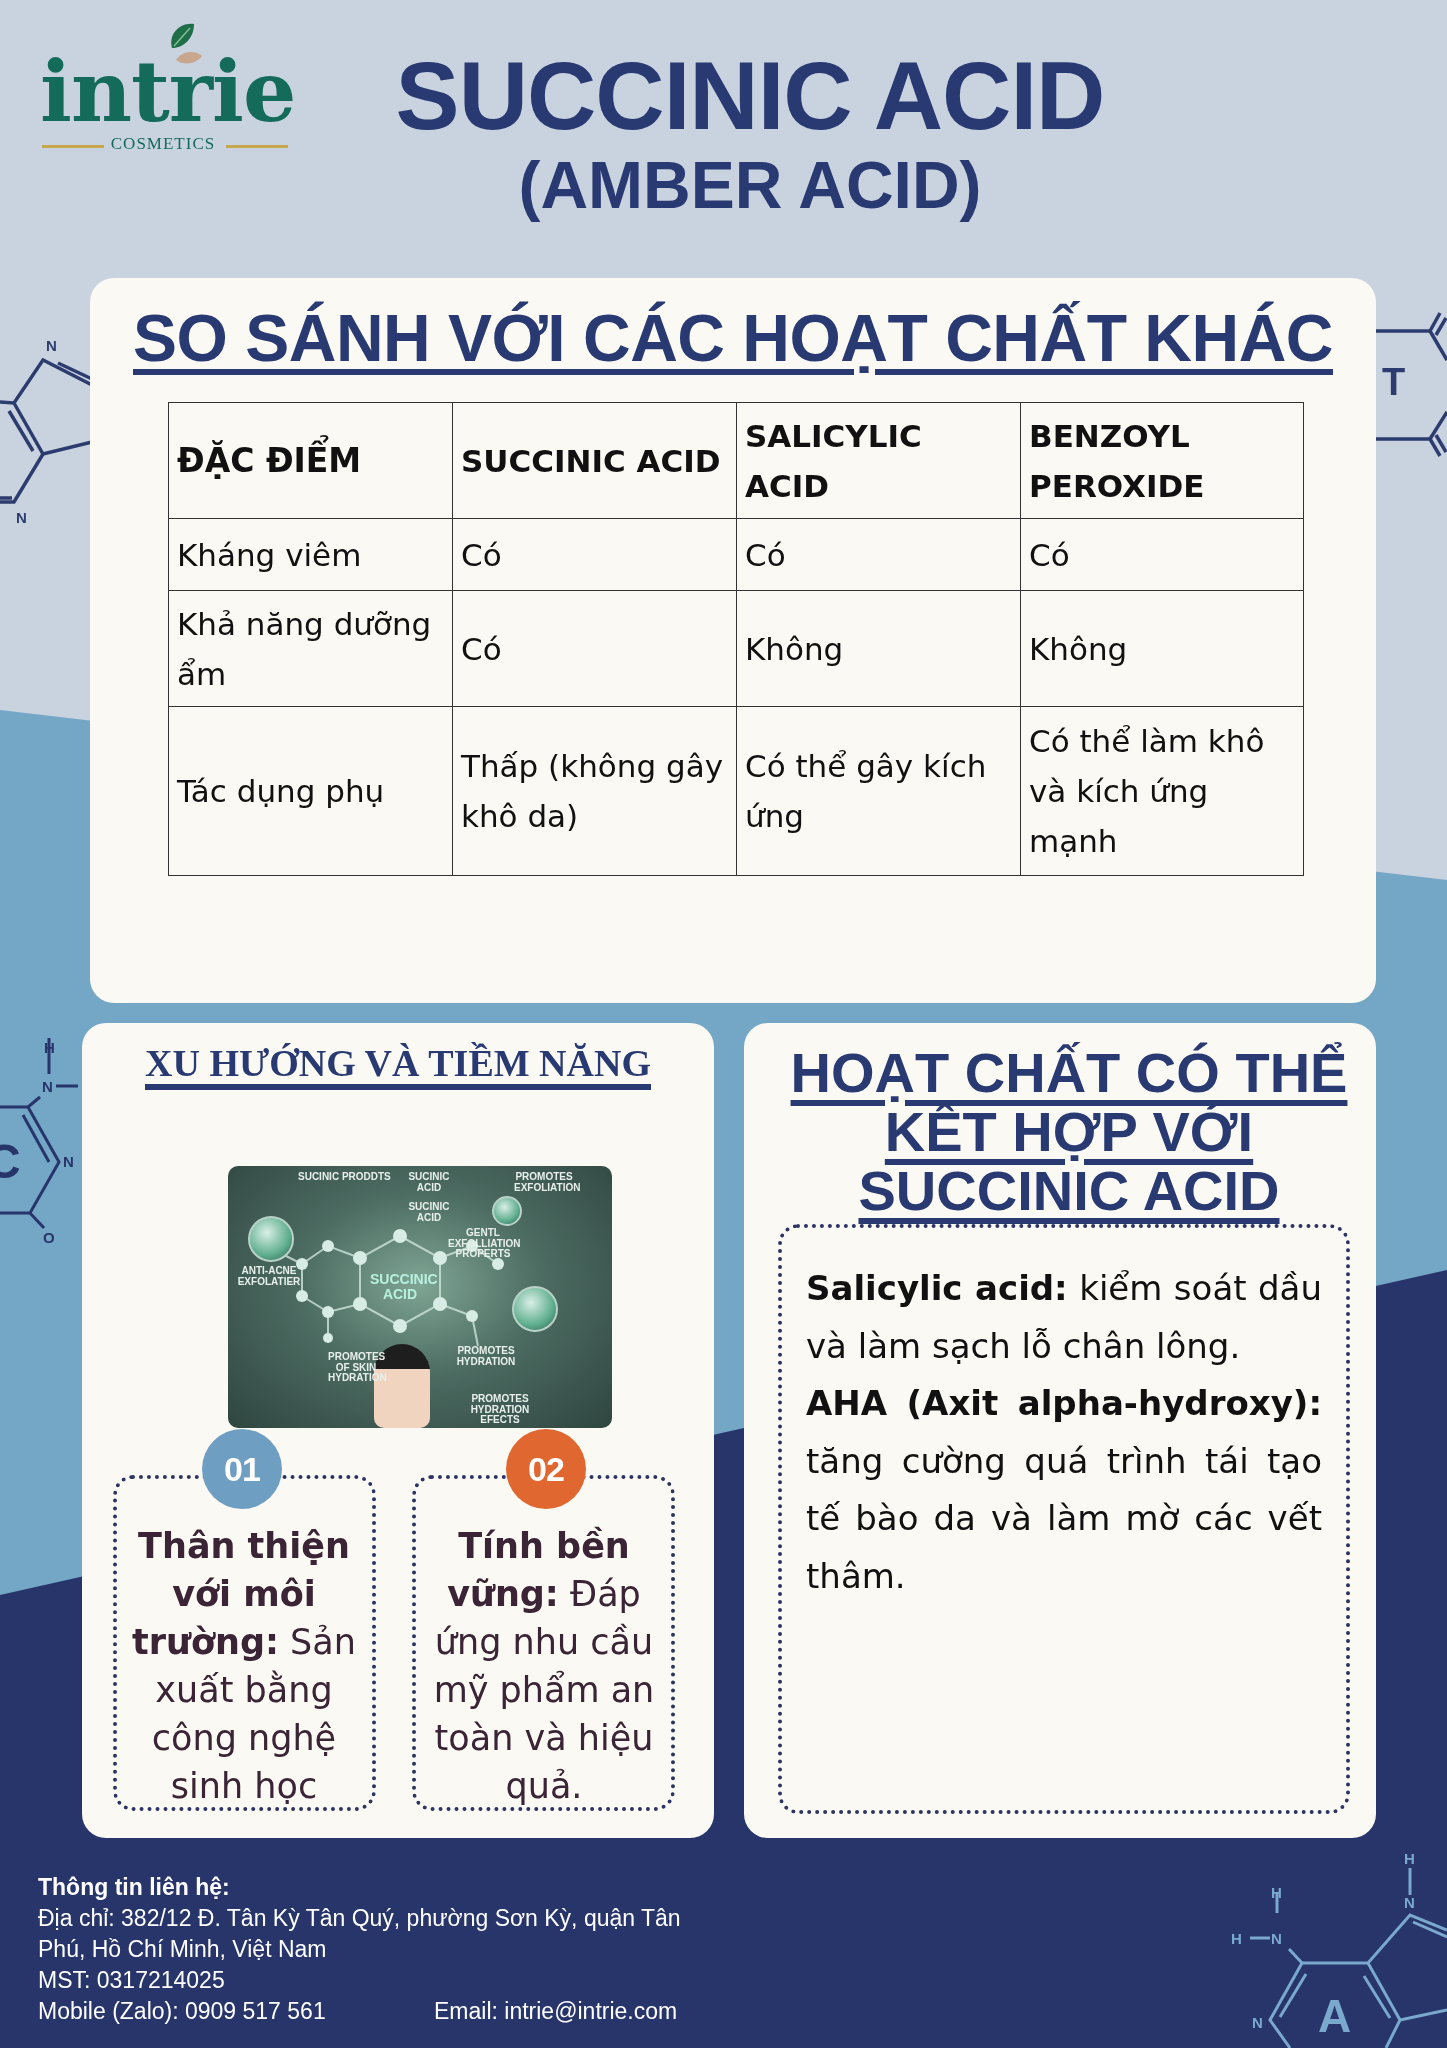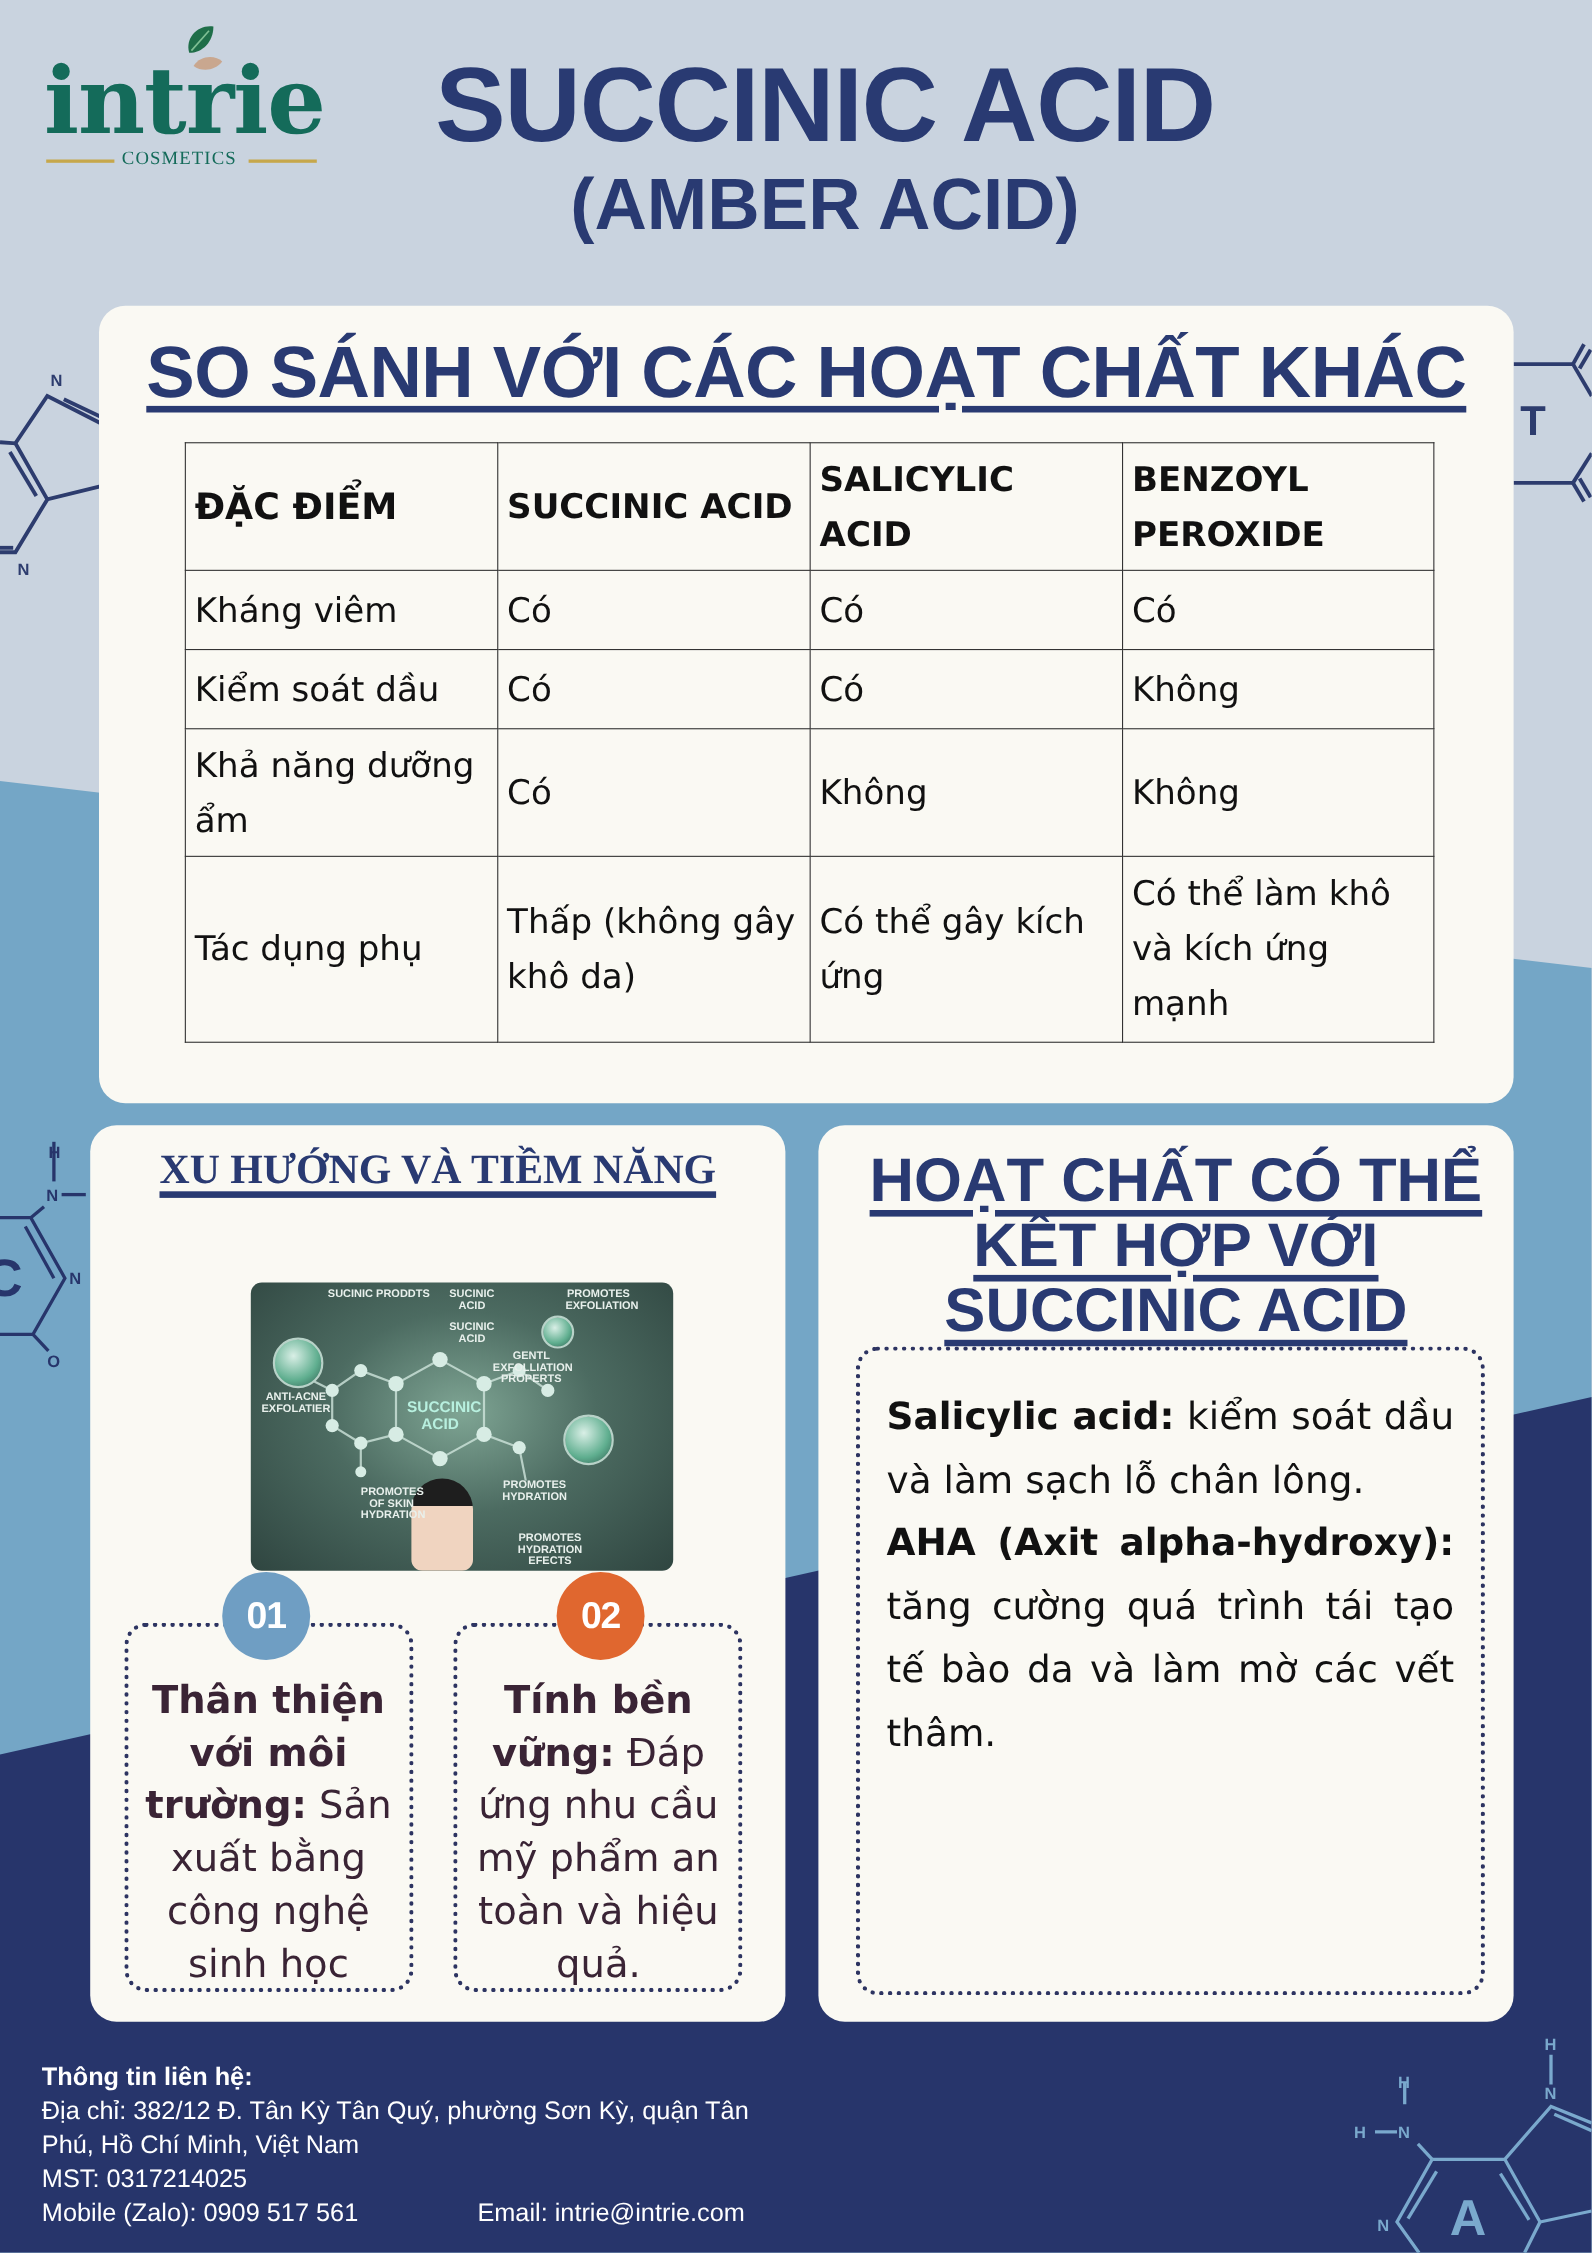--- a/index.html
+++ b/index.html
@@ -208,26 +208,20 @@
     <th class="hdr-first">ĐẶC ĐIỂM</th>
     <th>SUCCINIC ACID</th>
     <th>SALICYLIC ACID</th>
     <th>BENZOYL PEROXIDE</th>
   </tr>
   <tr style="height:72px;padding-left:28px;">
     <td>Kháng viêm</td>
     <td>Có</td>
     <td>Có</td>
     <td>Có</td>
-  </tr>
-  <tr style="height:72px;">
-    <td>Kiểm soát dầu</td>
-    <td>Có</td>
-    <td>Có</td>
-    <td>Không</td>
   </tr>
   <tr style="height:116px;">
     <td>Khả năng dưỡng ẩm</td>
     <td>Có</td>
     <td>Không</td>
     <td>Không</td>
   </tr>
   <tr style="height:169px;">
     <td>Tác dụng phụ</td>
     <td>Thấp (không gây khô da)</td>

